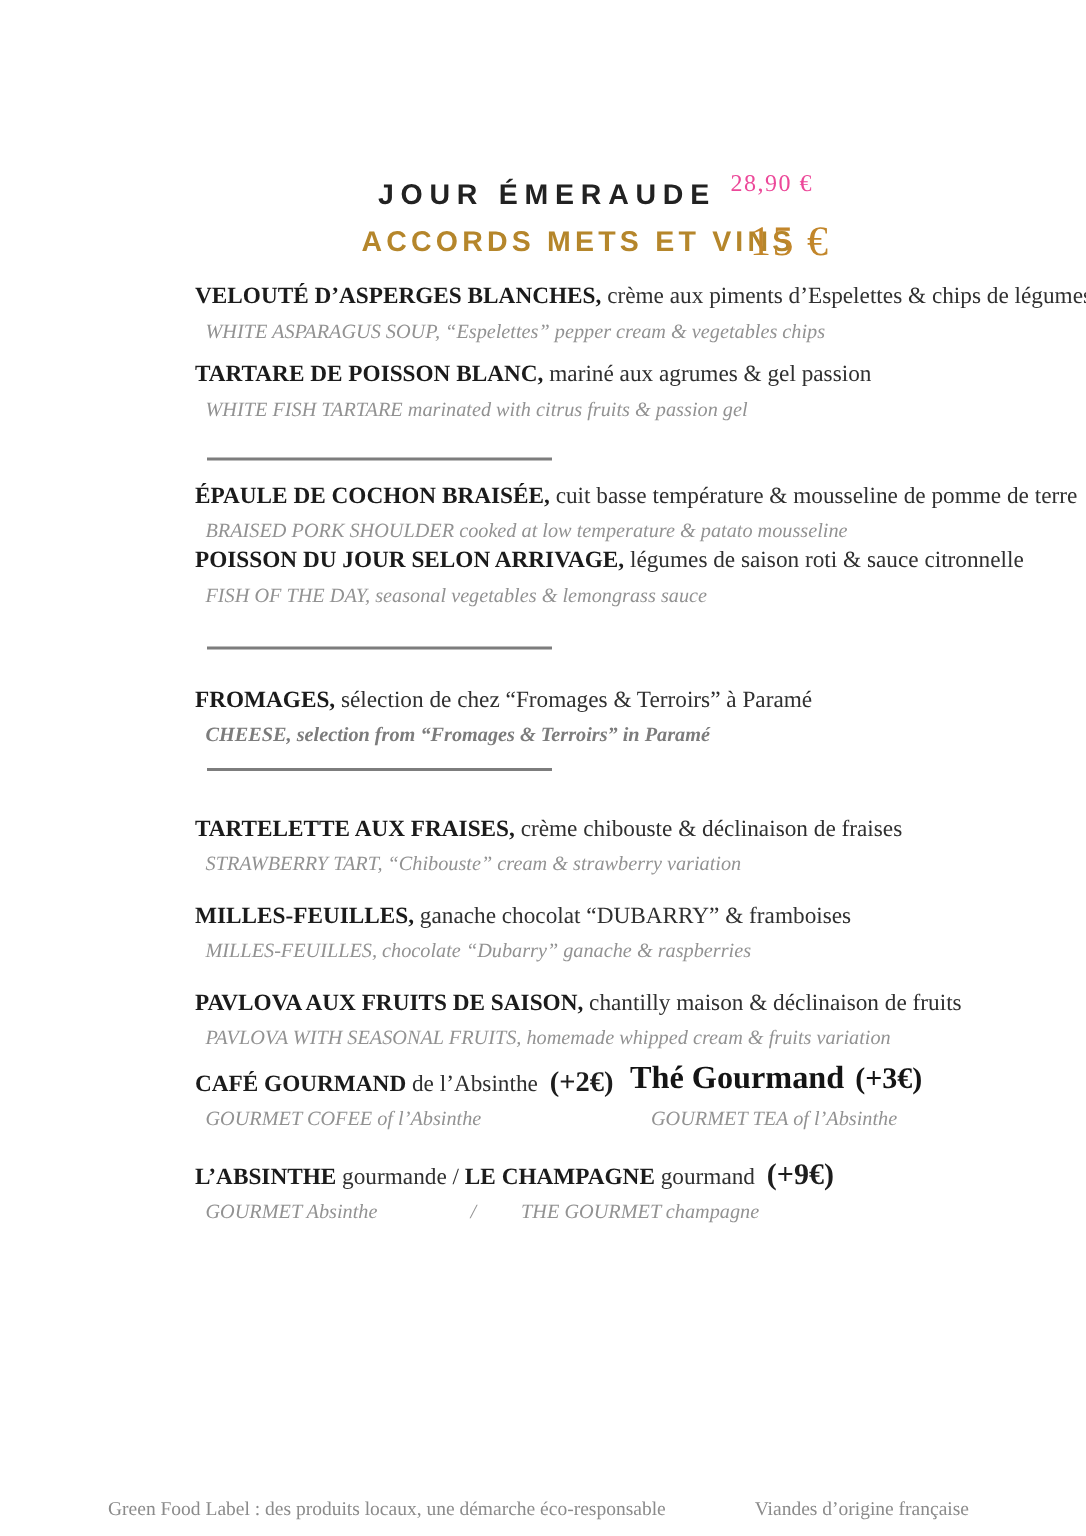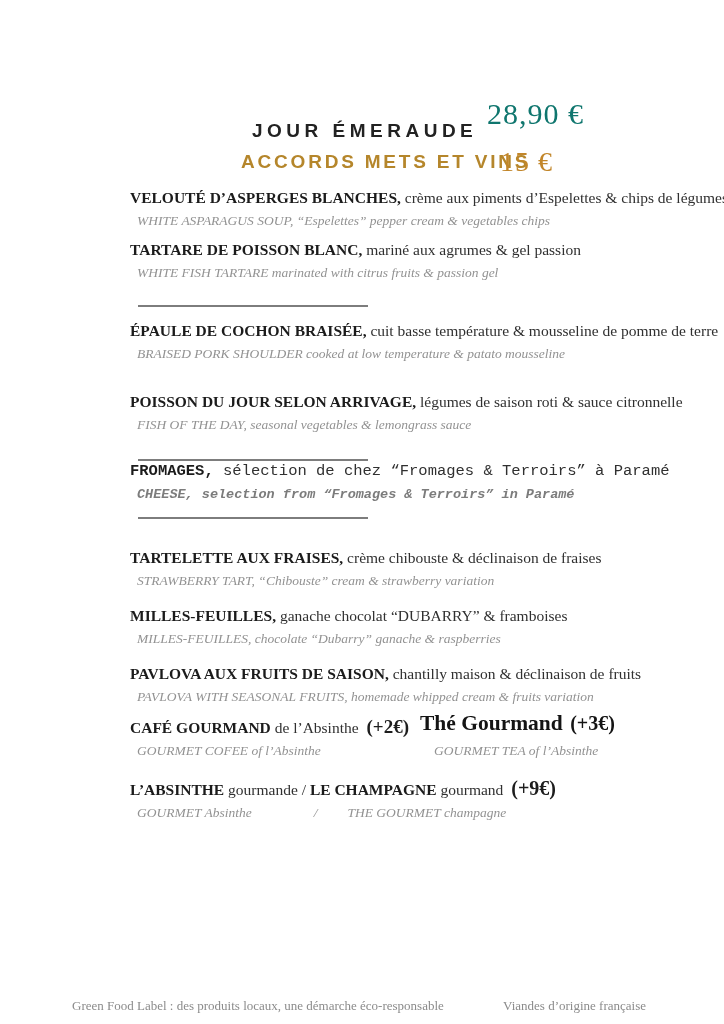--- a/index.html
+++ b/index.html
@@ -3,22 +3,22 @@
 <meta charset="utf-8">
 <style>
   html,body{margin:0;padding:0;background:#ffffff;}
   .page{position:relative;width:724px;height:1024px;background:#ffffff;overflow:hidden;
         font-family:"Liberation Serif",serif;color:#2b2b2b;}
 
   
   .hdr-title{position:absolute;left:252px;top:120px;
     font-family:"Liberation Sans",sans-serif;font-weight:600;font-size:19px;
     letter-spacing:4.5px;color:#222222;white-space:nowrap;}
-  .hdr-menu-price{position:absolute;left:487px;top:97px;
-    font-size:30px;letter-spacing:1px;color:#0f766e;white-space:nowrap;}
+  .hdr-menu-price{position:absolute;left:487px;top:114px;
+    font-size:16px;letter-spacing:1px;color:#ec4899;white-space:nowrap;}
   .hdr-subtitle{position:absolute;left:241px;top:151px;
     font-family:"Liberation Sans",sans-serif;font-weight:700;font-size:19px;
     letter-spacing:2.8px;color:#b5862b;white-space:nowrap;}
   .hdr-pairing-price{position:absolute;left:500px;top:146px;
     font-size:28px;letter-spacing:1px;color:#c2862a;white-space:nowrap;}
 
   
   .menu-body{position:absolute;left:130px;top:0;right:54px;}
   .dish-line{line-height:21px;font-size:15.5px;white-space:nowrap;}
   .dish-name{font-weight:700;color:#1b1b1b;}
@@ -28,22 +28,22 @@
   .en-bold{font-weight:600;color:#7c7c7c;}
 
   .divider{width:230px;margin-left:8px;height:0;border-top:2px solid #7d7d7d;}
   .d1{margin-top:23px;}
   .d2{margin-top:25px;}
   .d3{margin-top:13px;}
 
   .m-first{margin-top:187px;}
   .m-tartare{margin-top:9px;}
   .m-epaule{margin-top:13px;}
-  .m-poisson{margin-top:28px;}
-  .m-fromages{font-family:Liberation Mono, monospace;}
+  .m-poisson{margin-top:0;}
+  .m-fromages{margin-top:23px;}
   .m-tartelette{margin-top:28px;}
   .m-milles{margin-top:15px;}
   .m-pavlova{margin-top:15px;}
   .m-cafe{margin-top:10px;}
   .m-absinthe{margin-top:18px;}
 
   .price-inline{font-weight:600;font-size:19px;color:#1d1d1d;padding-left:4px;}
   .rel{position:relative;}
   .the-gourmand{position:absolute;left:290px;top:-3px;
     font-weight:700;font-size:21.5px;color:#141414;}

